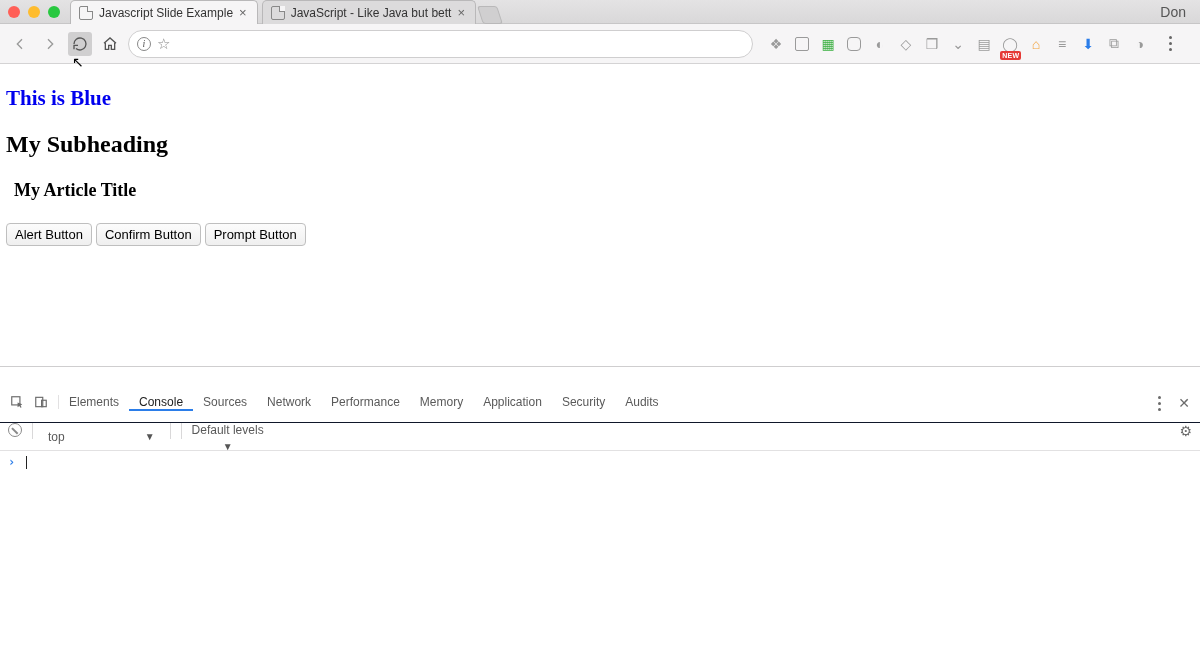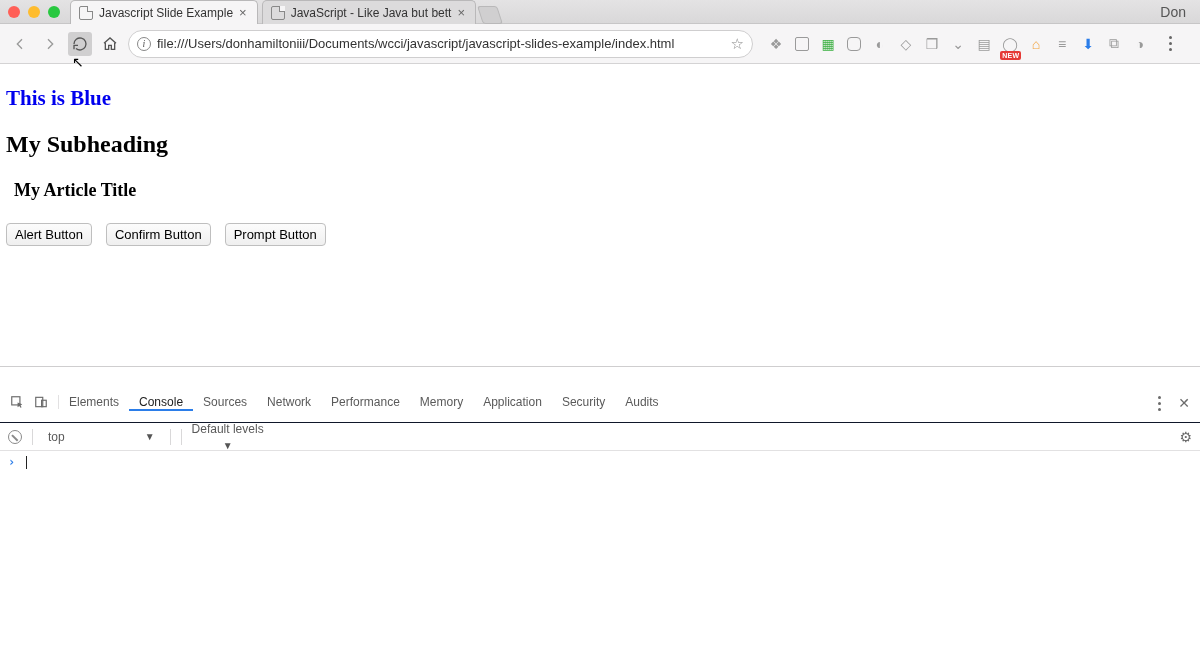--- a/index.html
+++ b/index.html
@@ -42,35 +42,35 @@
   .ext .badge-new::after { content: attr(data-badge); position:absolute; bottom:-8px; left:-2px; background:#e53935; color:#fff; font-size:7px; font-weight:700; padding:1px 2px; border-radius:2px; letter-spacing:0.3px; }
 
   .kebab { width:18px; display:flex; flex-direction:column; gap:3px; align-items:center; justify-content:center; }
   .kebab span { width:3px; height:3px; background:#666; border-radius:50%; }
 
   
   .page { flex: 0 0 auto; height: 302px; background:#fff; padding: 4px 6px 6px 6px; font-family: "Times New Roman", Times, serif; overflow:hidden; }
   .page h1 { margin: 18px 0 8px 0; font-size: 21px; font-weight:700; color:#0000ee; }
   .page h2 { margin: 20px 0 6px 0; font-size: 24px; font-weight:700; color:#000; }
   .page h3 { margin: 22px 0 8px 8px; font-size: 18px; font-weight:700; color:#000; }
-  .page .btnrow { margin-top: 22px; display:flex; gap:14px; }
+  .page .btnrow { margin-top: 22px; display:flex; gap:4px; }
   .page button { font: 13px Arial, sans-serif; padding: 3px 8px; border:1px solid #bfbfbf; border-radius:4px; background: linear-gradient(#fcfcfc,#efefef); }
 
   
   .devtools { flex:1; display:flex; flex-direction:column; border-top:1px solid #cfcecf; background:#fff; font-family: -apple-system, Helvetica, Arial, sans-serif; }
   .dt-tabs { height: 28px; border-bottom:1px solid #0f172a; display:flex; align-items:flex-start; font-size:12px; color:#5a5a5a;margin-top:28px; }
   .dt-leading { display:flex; align-items:center; gap:10px; padding:0 10px; border-right:1px solid #e2e1e2; }
   .dt-leading svg { width:14px; height:14px; color:#6b6b6b; }
   .dt-tab { display:flex; align-items:center; padding:0 10px; cursor:default; }
   .dt-tab.active { color:#222; border-bottom:2px solid #2b7de9; }
   .dt-right { margin-left:auto; display:flex; align-items:center; gap:10px; padding:0 10px; color:#6b6b6b; }
   .dt-right .kebab span { background:#6b6b6b; }
   .dt-right .x { font-size:14px; }
 
-  .dt-toolbar { height:28px; border-bottom:1px solid #e2e1e2; display:flex; align-items:center; padding:0 8px; gap:10px; font-size:12px; color:#5a5a5a; }
+  .dt-toolbar { height:28px; border-bottom:1px solid #e2e1e2; display:flex; padding:0 8px; gap:10px; font-size:12px; color:#5a5a5a; }
   .dt-toolbar .nope { width:14px; height:14px; border:1.5px solid #8a8a8a; border-radius:50%; position:relative; }
   .dt-toolbar .nope::after { content:""; position:absolute; left:2px; right:2px; top:50%; height:1.5px; background:#8a8a8a; transform: rotate(45deg); }
   .dt-toolbar .sep { width:1px; height:16px; background:#d9d8d9; }
   .ctx-select { display:flex; align-items:center; gap:80px; border:1px solid transparent; padding:2px 4px; }
   .ctx-select .tri { font-size:10px; color:#555; }
   .filter-input { width:240px; height:20px; border:1px solid #d4d3d4; padding:0 6px; font-size:12px; color:#888; background:#fff; }
   .levels { display:flex; align-items:center; gap:4px;flex-direction:column; }
   .levels .tri { font-size:10px; color:#555; }
   .gear { margin-left:auto; color:#6b6b6b; font-size:14px; }
 
@@ -128,21 +128,20 @@
   </div>
   <div class="nav-btn enabled">
     <svg viewBox="0 0 24 24" fill="none" stroke="currentColor" stroke-width="2">
         <path d="M3 11l9-8 9 8"></path>
         <path d="M5 10v10h5v-6h4v6h5V10"></path>
       </svg>
   </div>
 
   <div class="omnibox">
     <span class="info">i</span>
-    <span class="url">file:///Users/donhamiltoniii/Documents/wcci/javascript/javascript-slides-example/index.html</span>
     <span class="star">☆</span>
   </div>
 
   <div class="ext-icons">
     <div class="ext">❖</div>
     <div class="ext">
         <span class="sq"></span>
       </div>
     <div class="ext" style="color:#3cb043;">▦</div>
     <div class="ext">

